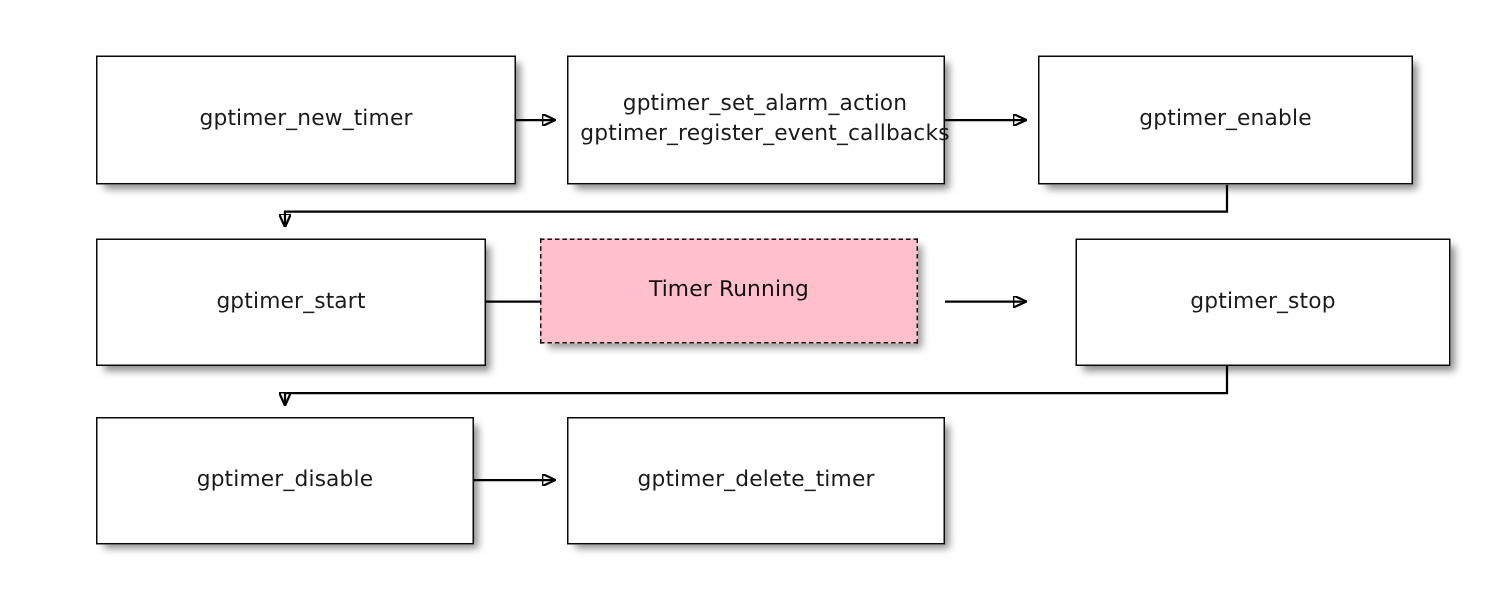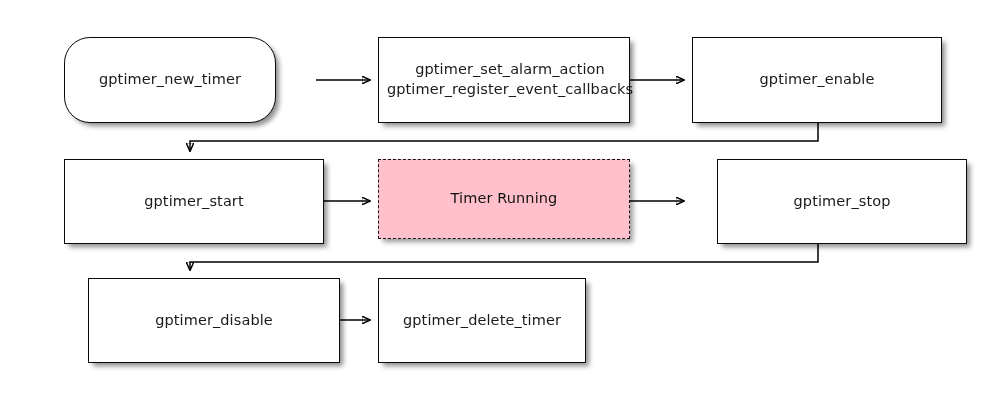--- a/index.html
+++ b/index.html
@@ -81,46 +81,46 @@
 
     <line x1="316" y1="201" x2="370" y2="201" marker-end="url(#arrowhead)"></line>
 
     <line x1="630" y1="201" x2="684" y2="201" marker-end="url(#arrowhead)"></line>
 
     <path d="M818,244 L818,262 L190,262 L190,270" marker-end="url(#arrowhead)"></path>
 
     <line x1="316" y1="320" x2="370" y2="320" marker-end="url(#arrowhead)"></line>
   </svg>
 
-  <div class="node" style="left:64px; top:37px; width:212px; height:86px;border-radius:26px;">
+  <div class="node" style="left:64px; top:37px; width:280px; height:86px;">
     <span class="label">gptimer_new_timer</span>
   </div>
 
   <div class="node" style="left:378px; top:37px; width:252px; height:86px;padding-left:12px;">
     <span class="label">gptimer_set_alarm_action
 gptimer_register_event_callbacks</span>
   </div>
 
   <div class="node" style="left:692px; top:37px; width:250px; height:86px;">
     <span class="label">gptimer_enable</span>
   </div>
 
   <div class="node" style="left:64px; top:159px; width:260px; height:85px;">
     <span class="label">gptimer_start</span>
   </div>
 
-  <div class="node running" style="left:378px; top:159px; width:252px; height:80px;text-align:center;">
+  <div class="node running" style="left:360px; top:159px; width:252px; height:70px;text-align:center;">
     <span class="label">Timer Running</span>
   </div>
 
   <div class="node" style="left:692px; top:159px; width:250px; height:85px;margin-left:25px;">
     <span class="label">gptimer_stop</span>
   </div>
 
-  <div class="node" style="left:64px; top:278px; width:252px; height:85px;margin-left:24px;">
+  <div class="node" style="left:64px; top:278px; width:252px; height:85px;">
     <span class="label">gptimer_disable</span>
   </div>
 
-  <div class="node" style="left:378px; top:278px; width:208px; height:85px;">
+  <div class="node" style="left:378px; top:278px; width:252px; height:85px;">
     <span class="label">gptimer_delete_timer</span>
   </div>
 
 </div>
 
 </body></html>

